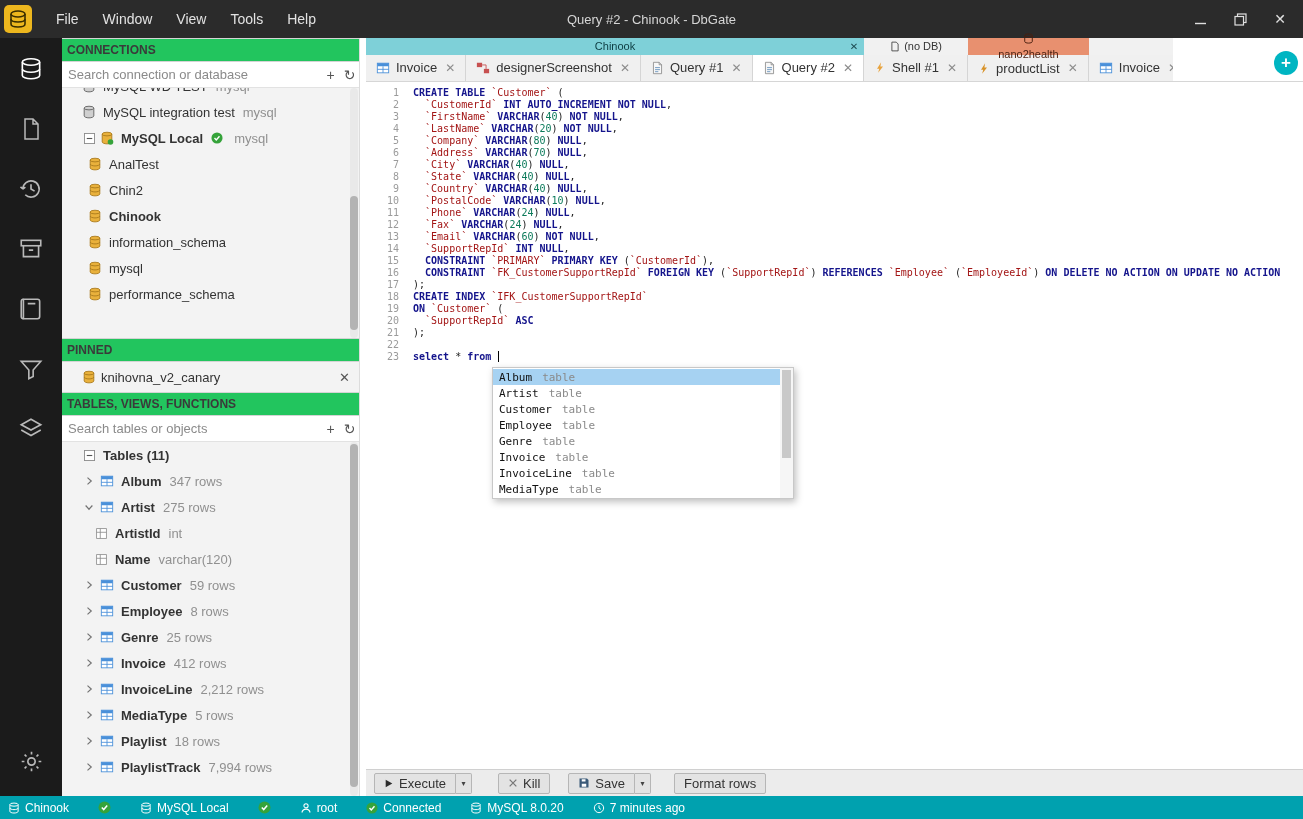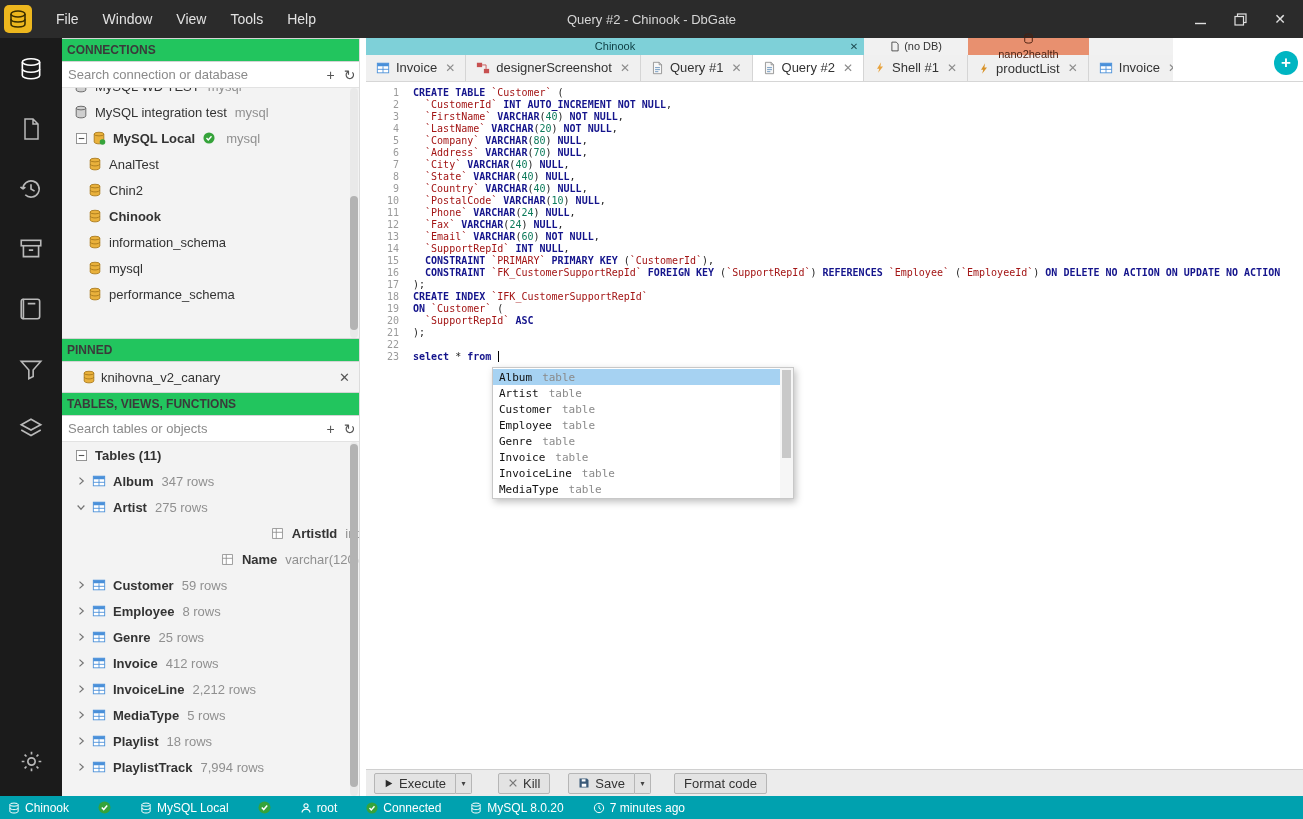--- a/index.html
+++ b/index.html
@@ -26,28 +26,28 @@
   
   .sidebar { width:298px; flex:none; background:#f3f3f3; display:flex; flex-direction:column; border-right:1px solid #dcdcdc; }
   .section-header { height:24px; flex:none; background:#22c55e; border-top:1px solid #d4d4d4; border-bottom:1px solid #d4d4d4;
     display:flex; align-items:center; padding:0 5px; font-size:12px; font-weight:bold; color:#3a3a3a; }
   .search-row { height:26px; flex:none; display:flex; background:#fff; border-bottom:1px solid #e2e2e2; }
   .search-input { flex:1; min-width:0; border:none; outline:none; padding:0 6px; font-size:13px; font-family:inherit; color:#333; }
   .search-input::placeholder { color:#8a8a8a; }
   .search-btn { width:19px; flex:none; display:flex; align-items:center; justify-content:center; color:#555; font-size:14px; background:#fff; cursor:default; }
   .conn-list { height:250px; flex:none; overflow:hidden; position:relative; }
   .conn-scroll { margin-top:-15px; }
-  .tree-row { height:26px; display:flex; align-items:center; font-size:13px; color:#333; padding-left:10px; white-space:nowrap; overflow:hidden; }
+  .tree-row { height:26px; display:flex; align-items:center; font-size:13px; color:#333; padding-left:18px; white-space:nowrap; overflow:hidden; }
   .tree-row .twisty { width:16px; flex:none; justify-content:center; }
   .tree-row .icon { width:18px; flex:none; justify-content:center; }
   .tree-label { margin-left:5px; }
   .tree-suffix { margin-left:8px; color:#909090; }
   .bold { font-weight:bold; }
   .indent1 { padding-left:24px;text-align:center; }
-  .indent2 { padding-left:30px;justify-content:flex-end; }
+  .indent2 { padding-left:30px; }
   .icon { display:inline-flex; align-items:center; justify-content:center; }
   .icon svg { display:block; }
   .status { margin-left:5px; }
   .pinned-item { height:30px; display:flex; align-items:center; padding:0 9px 0 8px; font-size:13px; color:#333;margin-left:12px; }
   .pclose { margin-left:auto; color:#555; font-size:13px; }
   .tables-list { flex:1; overflow:hidden; position:relative; }
   .vscroll { position:absolute; right:1px; top:0; bottom:0; width:8px; background:rgba(0,0,0,0.04); border-radius:4px; }
   .vscroll .thumb { position:absolute; left:0; width:8px; background:#b3b3b3; border-radius:4px; }
 
   
@@ -795,21 +795,21 @@
                 <rect x="5" y="9" width="6" height="4" fill="#fff"></rect>
                 <rect x="5" y="3" width="5" height="3" fill="#fff"></rect>
               </svg>
             </span>
             <span class="blabel">Save</span>
           </button>
           <div class="split-arrow">▾</div>
         </div>
         <div class="btn-group" style="margin-right: 0px;">
           <button class="btn">
-            <span class="blabel">Format code</span>
+            <span class="blabel">Format rows</span>
           </button>
         </div>
       </div>
   </div>
 </div>
 
 <div class="statusbar">
     <div class="sb-item">
       <span class="icon">
         <svg width="12" height="12" viewBox="0 0 16 16">

